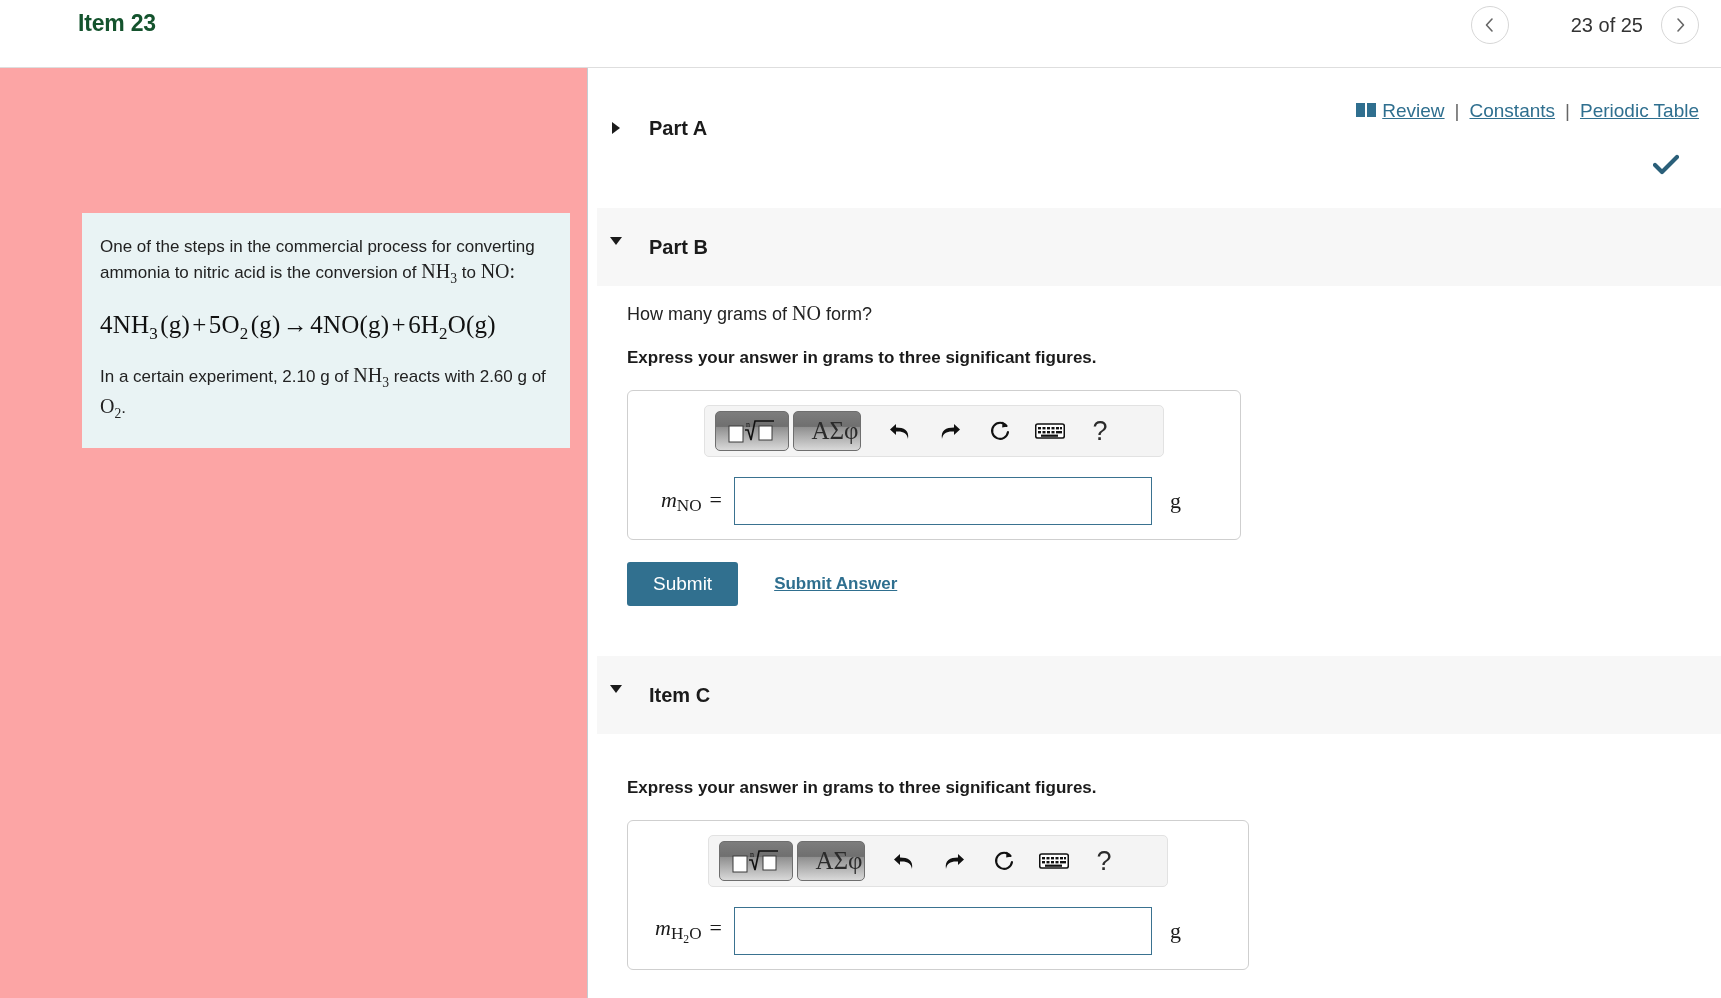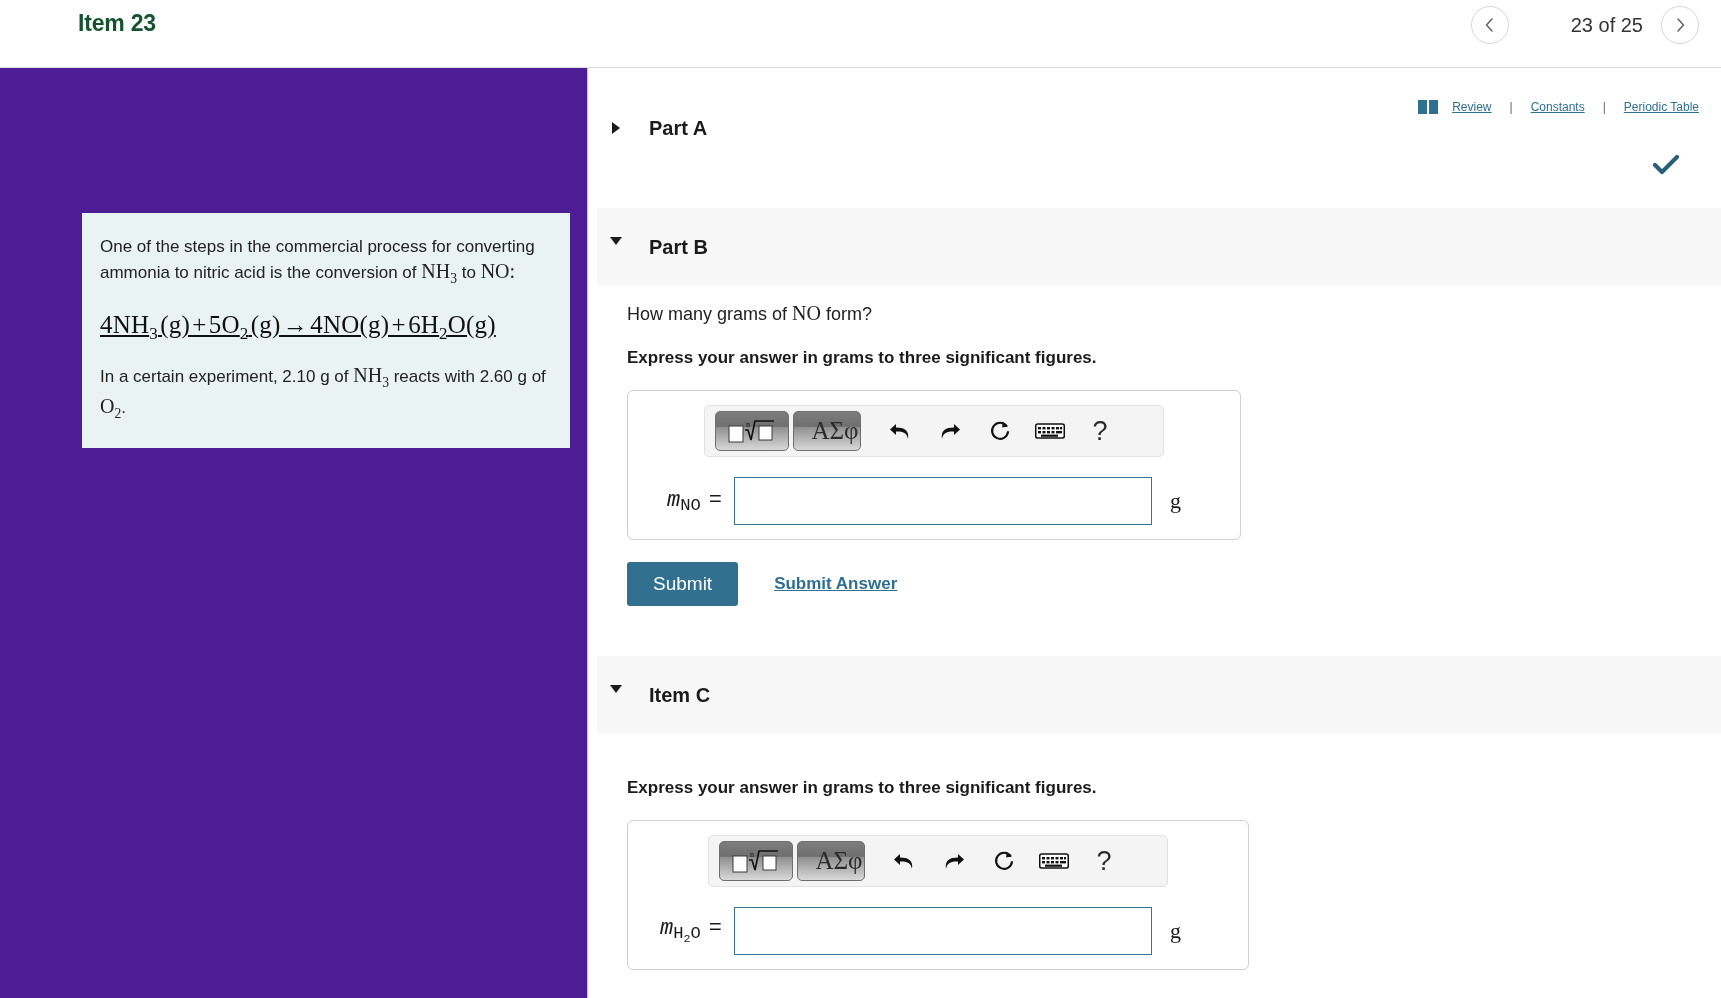--- a/index.html
+++ b/index.html
@@ -63,21 +63,21 @@
     margin-left: 44px;
   }
 
   
   .left-panel {
     position: absolute;
     left: 0; top: 68px;
     width: 588px; height: 930px;
     border-right: 1px solid #c3cdd3;
     box-sizing: border-box;
-    background: #4c1d95;
+    background: #fca5a5;
   }
   .problem-box {
     position: absolute;
     left: 82px; top: 145px;
     width: 488px;
     box-sizing: border-box;
     background: #e9f3f4;
     padding: 22px 20px 24px 18px;
   }
   .problem-text {
@@ -88,39 +88,38 @@
   .serif {
     font-family: "Liberation Serif", "DejaVu Serif", serif;
     font-size: 20px;
   }
   .equation {
     font-family: "Liberation Serif", "DejaVu Serif", serif;
     font-size: 25px;
     margin: 22px 0 18px 0;
     color: #111;
     letter-spacing: 0.2px;
-    text-decoration: underline;
   }
   sub { font-size: 0.68em; }
 
   
   .right-panel {
     position: absolute;
     left: 589px; top: 68px;
     width: 1132px; height: 930px;
     background: #fff;
   }
 
   .utility-links {
     position: absolute;
     right: 22px; top: 32px;
     display: flex;
     align-items: flex-start;
-    font-size: 12px;
-    gap: 8px;
+    font-size: 19px;
+    gap: 0px;
   }
   .book-icon { margin-right: 6px; display: inline-block; vertical-align: -2px; }
   .util-link {
     color: #2f6f8f;
     text-decoration: underline;
     cursor: pointer;
     white-space: nowrap;
   }
   .util-sep {
     color: #666;
@@ -246,21 +245,21 @@
   }
   .tb-spacer { width: 8px; }
 
   .answer-row {
     display: flex;
     align-items: center;
     margin-top: 20px;
     padding-left: 18px;
   }
   .answer-label {
-    font-family: Liberation Mono, monospace;
+    font-family: Liberation Serif, serif;
     font-size: 22px;
     font-style: italic;
     color: #1a1a1a;
     min-width: 76px;
     text-align: right;
     white-space: nowrap;
   }
   .answer-label .sub-up {
     font-style: normal;
     font-size: 0.78em;

